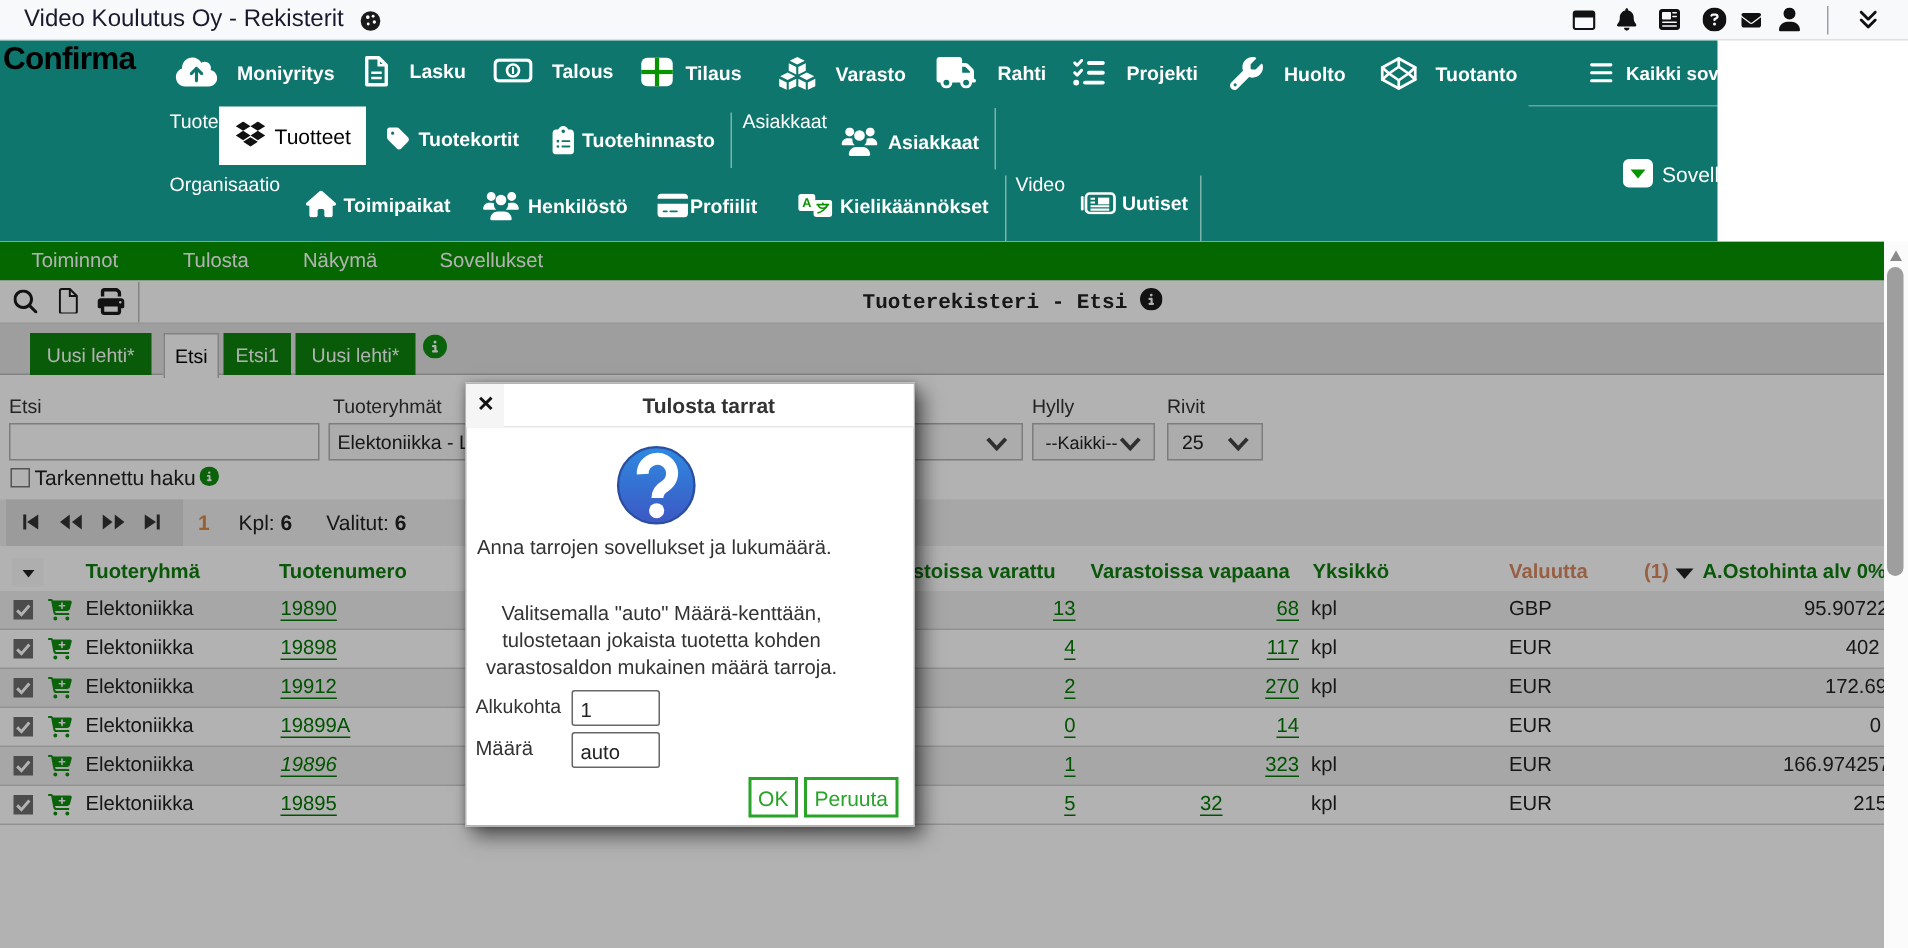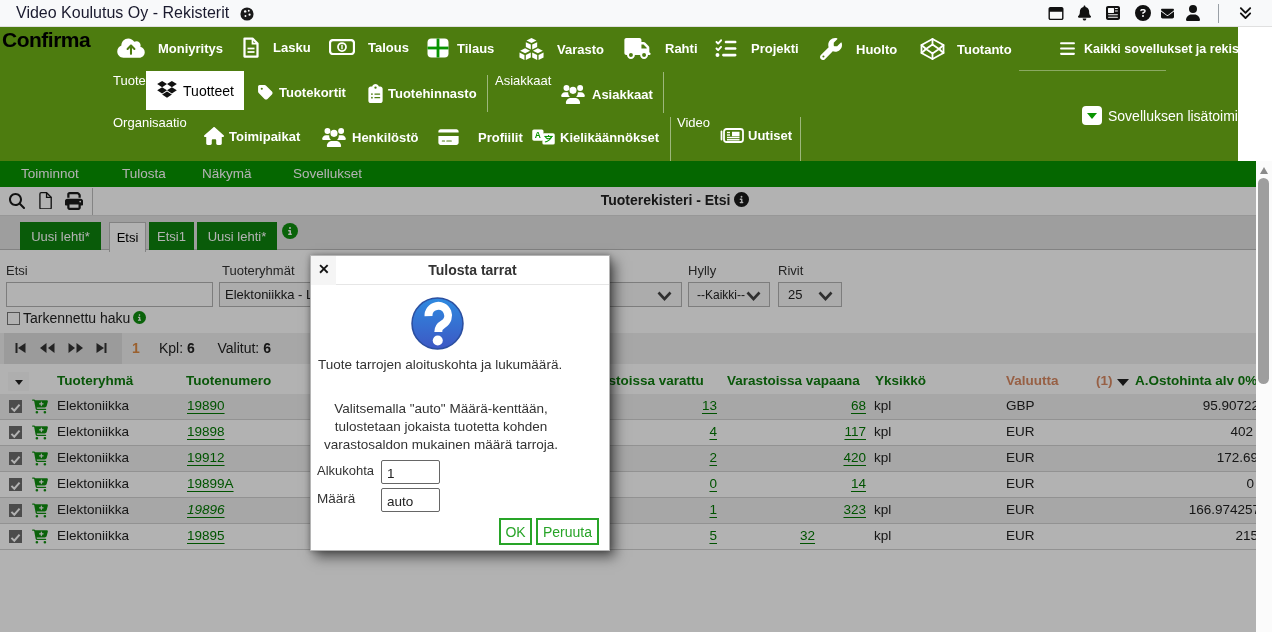--- a/index.html
+++ b/index.html
@@ -3,31 +3,31 @@
 <meta charset="utf-8">
 <style>
   * { margin:0; padding:0; box-sizing:border-box; }
   html,body { width:1272px; height:632px; overflow:hidden; }
   body { font-family:"Liberation Sans", sans-serif; background:#fff; position:relative; }
   .abs { position:absolute; }
   
   #topbar { position:absolute; top:0; left:0; width:1272px; height:27px; background:#f8f9fa; border-bottom:1px solid #e0e0e0; }
   #topbar .title { position:absolute; left:16px; top:4px; font-size:16px; color:#1a1a2e; }
   
-  #nav { position:absolute; top:27px; left:0; width:1238px; height:134px; background:#4d7c0f; color:#fff; }
+  #nav { position:absolute; top:27px; left:0; width:1145px; height:134px; background:#0f766e; color:#fff; }
   .logo { position:absolute; left:2px; top:1px; font-size:21px; font-weight:bold; color:#000; letter-spacing:-0.5px; }
   .navitem { position:absolute; display:flex; align-items:center; gap:8px; font-weight:bold; font-size:13px; color:#fff; white-space:nowrap; }
   .grouplabel { position:absolute; font-size:13px; color:#fff; white-space:nowrap; }
   .navitem svg { display:block; }
   #tuotteet-sel { position:absolute; left:146px; top:44px; width:98px; height:39px; background:#fff; color:#000; display:flex; align-items:center; justify-content:center; gap:5px; font-size:14px; }
   
   #content { position:absolute; top:161px; left:0; width:1256px; height:471px; background:#fff; overflow:hidden; }
   #menubar { position:absolute; top:0; left:0; width:1256px; height:26px; background:#089400; color:#fff; font-size:13.5px; }
   #menubar span { position:absolute; top:5px; }
-  #toolbar { position:absolute; top:26px; left:0; width:1256px; height:29px; background:#fff; border-bottom:1px solid #d8d8d8; }
+  #toolbar { position:absolute; top:26px; left:0; width:1256px; height:29px; background:#fff; border-bottom:1px solid #d8d8d8;font-family:Liberation Mono, monospace; }
   #tabstrip { position:absolute; top:55px; left:0; width:1256px; height:34px; background:#e2e2e2; border-bottom:1px solid #bbb; }
   .tab { position:absolute; top:6px; height:28px; display:flex; align-items:center; justify-content:center; font-size:13px; }
   .tab.green { background:#0e830e; color:#fff; }
   .tab.active { background:#fff; color:#000; height:30px; border:1px solid #bbb; border-bottom:none; }
   
   .flabel { position:absolute; font-size:13px; color:#333; }
   .finput { position:absolute; height:25px; border:1px solid #b3b3b3; background:#fff; }
   .fselect { position:absolute; height:25px; border:1px solid #b3b3b3; background:#f6f6f6; font-size:13px; color:#222; display:flex; align-items:center; }
   
   #pager { position:absolute; top:171.5px; left:0; width:1256px; height:31px; background:#f0f0f0; font-size:14px; color:#222; }
@@ -216,21 +216,21 @@
         <path fill="#fff" d="M575.8 255.5c0 18-15 32.1-32 32.1h-32l.7 160.2c0 2.7-.2 5.4-.5 8.1V472c0 22.1-17.9 40-40 40H456c-1.1 0-2.2 0-3.3-.1c-1.4 .1-2.8 .1-4.2 .1H416 392c-22.1 0-40-17.9-40-40V448 384c0-17.7-14.3-32-32-32H256c-17.7 0-32 14.3-32 32v64 24c0 22.1-17.9 40-40 40H160 128.1c-1.5 0-3-.1-4.5-.2c-1.2 .1-2.4 .2-3.6 .2H104c-22.1 0-40-17.9-40-40V360c0-.9 0-1.9 .1-2.8V287.6H32c-18 0-32-14-32-32.1c0-9 3-17 10-24L266.4 8c7-7 15-8 22-8s15 2 21 7L564.8 231.5c8 7 12 15 11 24z"></path>
       </svg>
     <span>Toimipaikat</span>
   </div>
   <div class="navitem" style="left:321px;top:101px;gap:5px;">
     <svg width="26" height="19" viewBox="0 0 640 512">
         <path fill="#fff" d="M144 0a80 80 0 1 1 0 160A80 80 0 1 1 144 0zM512 0a80 80 0 1 1 0 160A80 80 0 1 1 512 0zM0 298.7C0 239.8 47.8 192 106.7 192h42.7c15.9 0 31 3.5 44.6 9.7c-1.3 7.2-1.9 14.7-1.9 22.3c0 38.2 16.8 72.5 43.3 96c-.2 0-.4 0-.7 0H21.3C9.6 320 0 310.4 0 298.7zM405.3 320c-.2 0-.4 0-.7 0c26.6-23.5 43.3-57.8 43.3-96c0-7.6-.7-15-1.9-22.3c13.6-6.3 28.7-9.7 44.6-9.7h42.7C592.2 192 640 239.8 640 298.7c0 11.8-9.6 21.3-21.3 21.3H405.3zM224 144a96 96 0 1 1 192 0 96 96 0 1 1 -192 0zM128 485.3C128 411.7 187.7 352 261.3 352H378.7C452.3 352 512 411.7 512 485.3c0 14.7-11.9 26.7-26.7 26.7H154.7c-14.7 0-26.7-11.9-26.7-26.7z"></path>
       </svg>
     <span>Henkilöstö</span>
   </div>
-  <div class="navitem" style="left:437px;top:101px;gap:18px;">
+  <div class="navitem" style="left:437px;top:101px;gap:0;">
     <svg width="23" height="18" viewBox="0 0 576 512">
         <path fill="#fff" d="M64 32C28.7 32 0 60.7 0 96v32H576V96c0-35.3-28.7-64-64-64H64zM576 224H0V416c0 35.3 28.7 64 64 64H512c35.3 0 64-28.7 64-64V224zM112 352h64c8.8 0 16 7.2 16 16s-7.2 16-16 16H112c-8.8 0-16-7.2-16-16s7.2-16 16-16zm112 16c0-8.8 7.2-16 16-16H368c8.8 0 16 7.2 16 16s-7.2 16-16 16H240c-8.8 0-16-7.2-16-16z"></path>
       </svg>
     <span>Profiilit</span>
   </div>
   <div class="navitem" style="left:532px;top:101px;gap:5px;">
     <svg width="23" height="18" viewBox="0 0 640 512">
         <rect x="0" y="40" width="320" height="320" rx="48" fill="#fff"></rect>
         <text x="160" y="290" font-size="240" font-weight="bold" text-anchor="middle" fill="#089400" font-family="Liberation Sans">A</text>
         <rect x="288" y="152" width="352" height="320" rx="48" fill="#fff"></rect>
@@ -406,21 +406,21 @@
     <div class="row" style="top:285px;background:#f0f0f0;border-bottom:1px solid #d2d2d2;">
         <div class="abs" style="left:9px;top:6px;width:13px;height:13px;background:#6e6e6e;"><svg width="13" height="13" viewBox="0 0 16 16">
             <path fill="none" stroke="#fff" stroke-width="2.4" d="M3 8.5 L6.5 12 L13 4.5"></path>
           </svg></div>
         <svg class="abs" style="left:32px;top:5px;" width="16" height="15" viewBox="0 0 576 512">
           <path fill="#0f8f0f" d="M0 24C0 10.7 10.7 0 24 0H69.5c22 0 41.5 12.8 50.6 32h411c26.3 0 45.5 25 38.6 50.4l-41 152.3c-8.5 31.4-37 53.3-69.5 53.3H170.7l5.4 28.5c2.2 11.3 12.1 19.5 23.6 19.5H488c13.3 0 24 10.7 24 24s-10.7 24-24 24H199.7c-34.6 0-64.3-24.6-70.7-58.5L77.4 54.5c-.7-3.8-4-6.5-7.9-6.5H24C10.7 48 0 37.3 0 24zM128 464a48 48 0 1 1 96 0 48 48 0 1 1 -96 0zm336-48a48 48 0 1 1 0 96 48 48 0 1 1 0-96zM252 160c0 11 9 20 20 20h44v44c0 11 9 20 20 20s20-9 20-20V180h44c11 0 20-9 20-20s-9-20-20-20H356V96c0-11-9-20-20-20s-20 9-20 20v44H272c-11 0-20 9-20 20z"></path>
         </svg>
         <div class="td" style="left:57px;top:4px;">Elektoniikka</div>
         <div class="td link" style="left:187px;top:4px;">19912</div>
         <div class="td link" style="left:650px;top:4px;width:67px;text-align:right;">2</div>
-        <div class="td link" style="left:800px;top:4px;width:66px;text-align:right;">420</div>
+        <div class="td link" style="left:800px;top:4px;width:66px;text-align:right;">270</div>
         <div class="td" style="left:874px;top:4px;">kpl</div>
         <div class="td" style="left:1006px;top:4px;">EUR</div>
         <div class="td" style="left:1058px;top:4px;width:200px;text-align:right;">172.69</div>
       </div>
     <div class="row" style="top:311px;background:#fff;border-bottom:1px solid #d2d2d2;">
         <div class="abs" style="left:9px;top:6px;width:13px;height:13px;background:#6e6e6e;"><svg width="13" height="13" viewBox="0 0 16 16">
             <path fill="none" stroke="#fff" stroke-width="2.4" d="M3 8.5 L6.5 12 L13 4.5"></path>
           </svg></div>
         <svg class="abs" style="left:32px;top:5px;" width="16" height="15" viewBox="0 0 576 512">
           <path fill="#0f8f0f" d="M0 24C0 10.7 10.7 0 24 0H69.5c22 0 41.5 12.8 50.6 32h411c26.3 0 45.5 25 38.6 50.4l-41 152.3c-8.5 31.4-37 53.3-69.5 53.3H170.7l5.4 28.5c2.2 11.3 12.1 19.5 23.6 19.5H488c13.3 0 24 10.7 24 24s-10.7 24-24 24H199.7c-34.6 0-64.3-24.6-70.7-58.5L77.4 54.5c-.7-3.8-4-6.5-7.9-6.5H24C10.7 48 0 37.3 0 24zM128 464a48 48 0 1 1 96 0 48 48 0 1 1 -96 0zm336-48a48 48 0 1 1 0 96 48 48 0 1 1 0-96zM252 160c0 11 9 20 20 20h44v44c0 11 9 20 20 20s20-9 20-20V180h44c11 0 20-9 20-20s-9-20-20-20H356V96c0-11-9-20-20-20s-20 9-20 20v44H272c-11 0-20 9-20 20z"></path>
@@ -482,21 +482,21 @@
     <defs>
       <linearGradient id="qg" x1="0" y1="0" x2="0" y2="1">
         <stop offset="0" stop-color="#2e8ae0"></stop>
         <stop offset="1" stop-color="#3d58c4"></stop>
       </linearGradient>
     </defs>
     <circle cx="50" cy="50" r="48" fill="url(#qg)" stroke="#2b4fa0" stroke-width="3"></circle>
     <path d="M33 36 A18.5 18.5 0 1 1 61 51 Q51.5 56.5 51.5 66" fill="none" stroke="#fff" stroke-width="15"></path>
     <circle cx="50.5" cy="82" r="9.5" fill="#fff"></circle>
   </svg>
-  <div class="abs" style="left:7px;top:101px;font-size:13.5px;color:#333;">Tuote tarrojen aloituskohta ja lukumäärä.</div>
+  <div class="abs" style="left:7px;top:101px;font-size:13.5px;color:#333;">Anna tarrojen sovellukset ja lukumäärä.</div>
   <div class="abs" style="left:-10px;top:144px;width:280px;text-align:center;font-size:13.5px;color:#333;line-height:18px;">Valitsemalla "auto" Määrä-kenttään,<br>tulostetaan jokaista tuotetta kohden<br>varastosaldon mukainen määrä tarroja.</div>
   <div class="abs" style="left:6px;top:207px;font-size:13px;color:#333;">Alkukohta</div>
   <div class="abs" style="left:70px;top:204px;width:59px;height:24px;border:1px solid #666;border-radius:2px;background:#fff;font-size:13.5px;color:#222;padding:5px 0 0 5px;">1</div>
   <div class="abs" style="left:6px;top:235px;font-size:13.5px;color:#333;">Määrä</div>
   <div class="abs" style="left:70px;top:232px;width:59px;height:24px;border:1px solid #666;border-radius:2px;background:#fff;font-size:13.5px;color:#222;padding:5px 0 0 5px;">auto</div>
   <div class="dlg-btn" style="left:188px;top:262px;width:33px;height:27px;">OK</div>
   <div class="dlg-btn" style="left:225px;top:262px;width:63px;height:27px;">Peruuta</div>
 </div>
 
 </body></html>

